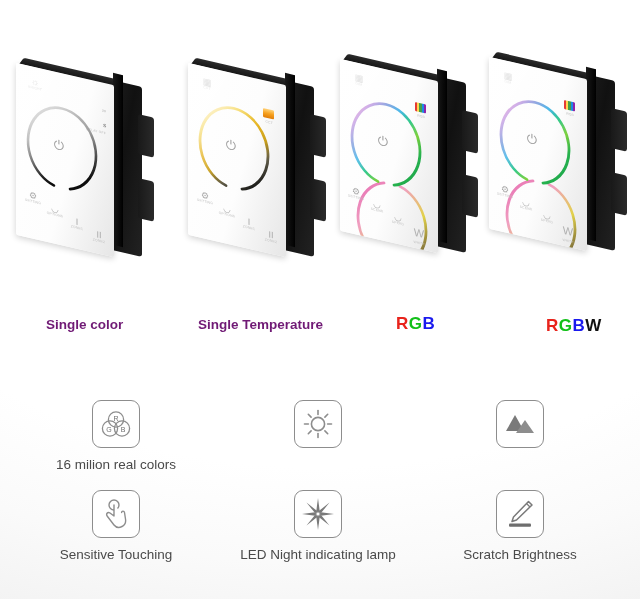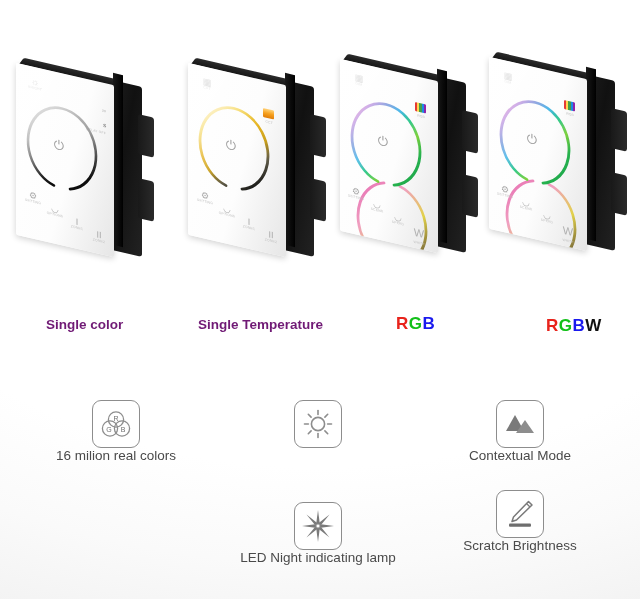--- a/index.html
+++ b/index.html
@@ -115,21 +115,21 @@
   }
   .feat{position:absolute;width:200px;text-align:center;}
   .feat .ibox{
     width:46px;height:46px;margin:0 auto;
     border:1.6px solid #8d8d8d;border-radius:9px;
     display:flex;align-items:center;justify-content:center;
     background:#ffffff;
   }
   .feat .ibox svg{display:block;}
   .feat .flabel{
-    font-size:13.5px;color:#4a4a4a;white-space:nowrap;
+    margin-top:9px;font-size:13.5px;color:#4a4a4a;white-space:nowrap;
   }
 </style>
 </head>
 <body>
 
 <div class="photo-bg"></div>
 
 <div class="stage">
 
   <div class="panel" style="left:14px;top:62px;">
@@ -410,25 +410,33 @@
       </div>
     </div>
 
     <div class="feat" style="left:420px;top:8px;">
       <div class="ibox">
         <svg width="32" height="26" viewBox="0 0 32 26">
           <polygon points="11,4 20,20 2,20" fill="#7a7a7a"></polygon>
           <polygon points="21,9 30,22 12,22" fill="#8d8d8d"></polygon>
         </svg>
       </div>
-      <div class="flabel">Contextual Mode</div>
-    </div>
-
-
-    <div class="feat" style="left:218px;top:110px;text-align:center;">
+    </div>
+
+    <div class="feat" style="left:16px;top:98px;">
+      <div class="ibox">
+        <svg width="30" height="32" viewBox="0 0 30 32">
+          <circle cx="13" cy="7" r="5" fill="none" stroke="#8d8d8d" stroke-width="1.4"></circle>
+          <path d="M13 7 L13 18 L9 15 C6.5 13.5 4.5 16 6.5 18.5 L13 27 C15 29.5 18 30 21 28.5 C24 27 25 24 24.5 21 L23.5 14.5 C23.2 12.6 20.6 12.6 20.6 14.6" fill="#ffffff" stroke="#8d8d8d" stroke-width="1.4" stroke-linejoin="round" stroke-linecap="round"></path>
+        </svg>
+      </div>
+      <div class="flabel">Sensitive Touching</div>
+    </div>
+
+    <div class="feat" style="left:218px;top:98px;text-align:center;">
       <div class="ibox">
         <svg width="34" height="34" viewBox="0 0 34 34">
           <g fill="#7a7a7a">
             <polygon points="17,1 18.7,14 17,17 15.3,14"></polygon>
             <polygon points="17,33 18.7,20 17,17 15.3,20"></polygon>
             <polygon points="1,17 14,18.7 17,17 14,15.3"></polygon>
             <polygon points="33,17 20,18.7 17,17 20,15.3"></polygon>
             <polygon points="5.5,5.5 15.6,13.6 17,17 13.6,15.6"></polygon>
             <polygon points="28.5,28.5 18.4,20.4 17,17 20.4,18.4"></polygon>
             <polygon points="28.5,5.5 20.4,15.6 17,17 18.4,13.6"></polygon>

